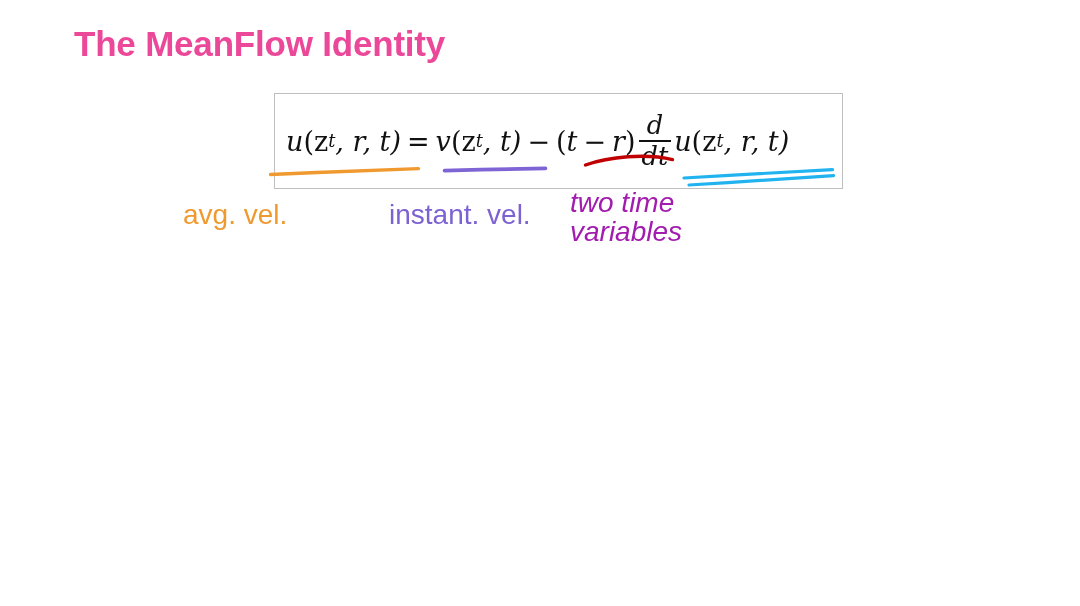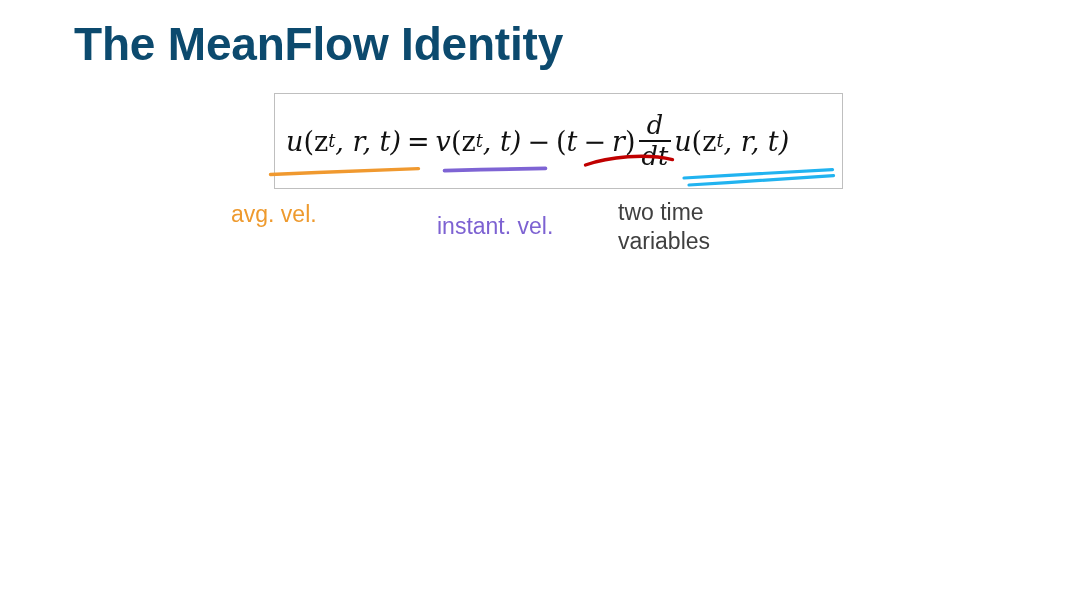--- a/index.html
+++ b/index.html
@@ -24,24 +24,24 @@
     background: #ffffff;
   }
 
   
   #slide-title {
     position: absolute;
     left: 74px;
     top: 19px;
     font-family: "Liberation Sans", sans-serif;
     font-weight: bold;
-    font-size: 46px;
+    font-size: 35px;
     line-height: 50px;
     letter-spacing: -0.2px;
-    color: #0c4a6e;
+    color: #ec4899;
     white-space: nowrap;
   }
 
   
   #equation-box {
     position: absolute;
     left: 274px;
     top: 93px;
     width: 569px;
     height: 96px;
@@ -113,28 +113,27 @@
     width: 1080px;
     height: 606px;
     pointer-events: none;
   }
 
   
   .annot {
     position: absolute;
     font-family: "Liberation Sans", sans-serif;
     font-weight: normal;
-    font-size: 23px;
+    font-size: 28px;
     line-height: 29px;
     white-space: pre-line;
-    margin-left: 48px;
   }
   #label-avg-vel      { left: 183px; top: 200px; color: #EE9A2E; }
-  #label-instant-vel  { left: 389px; top: 212px; color: #7D62D2; }
-  #label-two-time     { left: 570px; top: 198px; color: #404040; }
+  #label-instant-vel  { left: 389px; top: 200px; color: #7D62D2; }
+  #label-two-time     { left: 570px; top: 188px; color: #a21caf; font-style: italic; }
   #label-t-derivative { left: 740px; top: 200px; color: #1BB3EF; }
 </style>
 </head>
 <body>
 
 <div id="slide">
 
   <div id="slide-title">The MeanFlow Identity</div>
 
   <div id="equation-box"></div>

